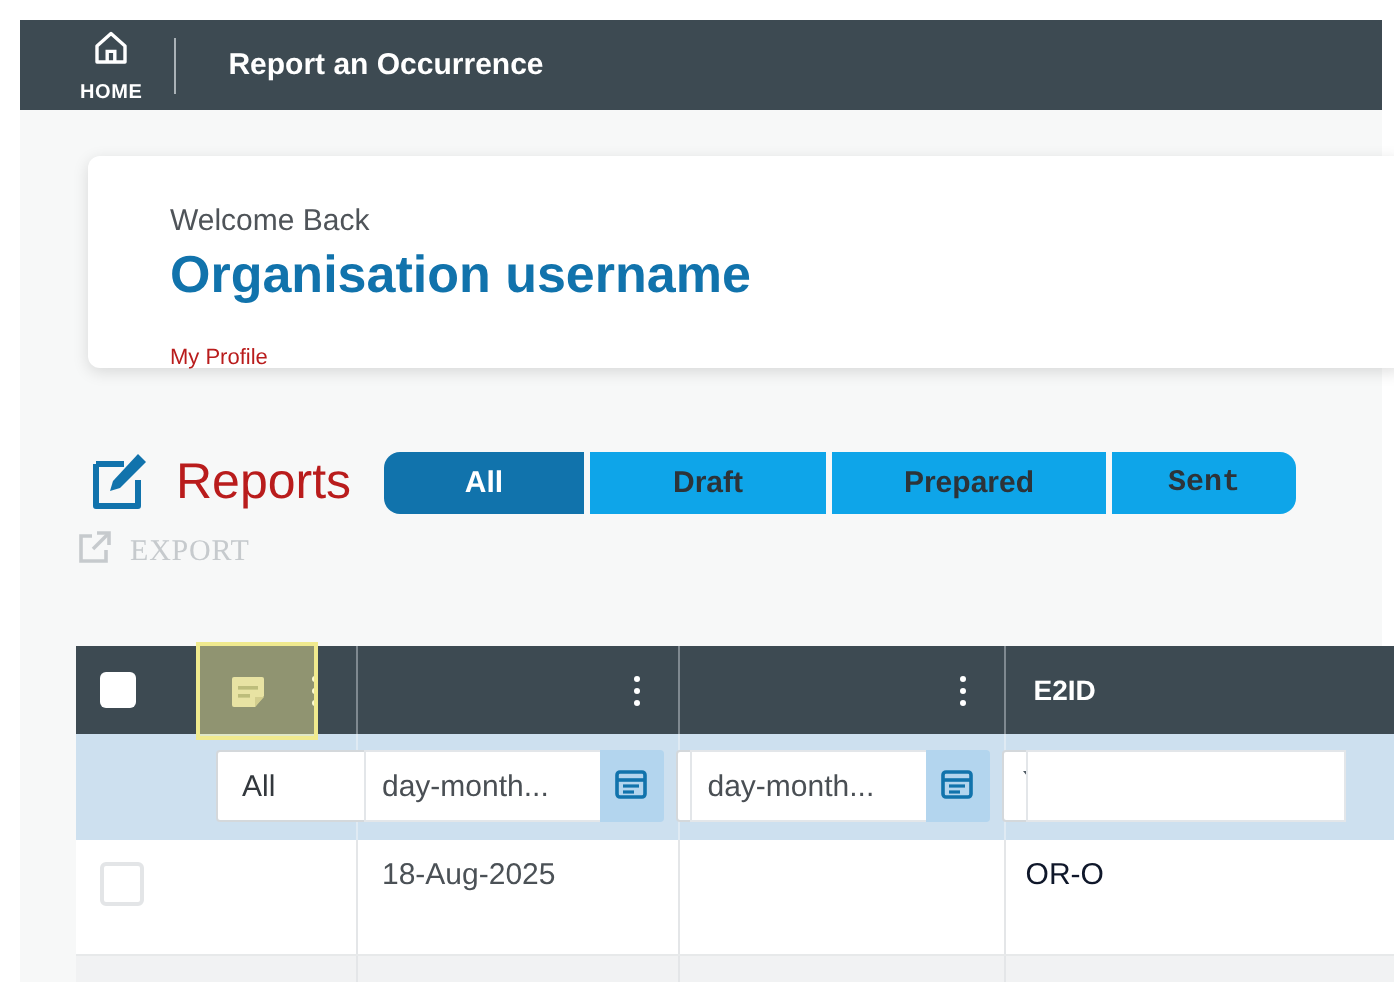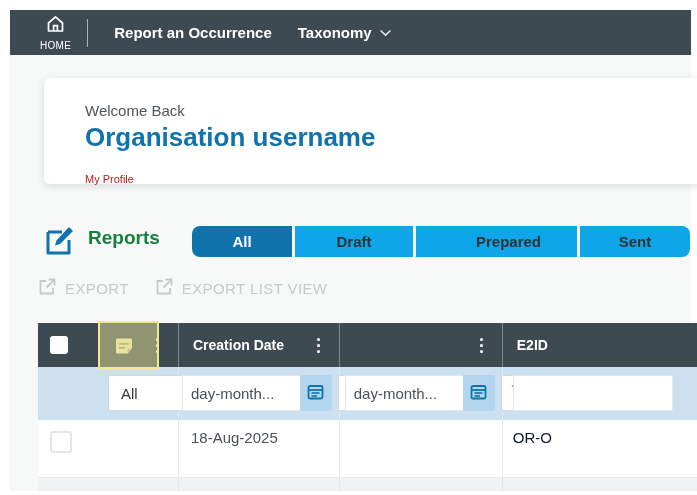--- a/index.html
+++ b/index.html
@@ -6,46 +6,46 @@
   .frame{
     position:relative;width:697px;height:495px;background:#ffffff;overflow:hidden;
     font-family:"Liberation Sans",sans-serif;-webkit-font-smoothing:antialiased;
   }
   .page{position:absolute;left:10px;top:10px;width:681px;height:481px;background:#f7f8f8;}
 
   
   .topbar{position:absolute;left:0;top:0;width:100%;height:45px;background:#3d4a52;
     display:flex;align-items:center;}
   .home-block{display:flex;flex-direction:column;align-items:center;margin-left:30px;cursor:pointer;}
-  .home-label{color:#ffffff;font-size:10px;font-weight:normal;letter-spacing:.3px;margin-top:3px;}
+  .home-label{color:#ffffff;font-size:10px;font-weight:bold;letter-spacing:.3px;margin-top:3px;}
   .nav-divider{width:1px;height:28px;background:#aab2b7;margin:0 0 0 16px;}
   .nav-item{color:#ffffff;font-size:15px;font-weight:bold;margin-left:26px;display:flex;align-items:center;cursor:pointer;}
   .nav-item .chev{margin-left:7px;display:flex;}
 
   
   .card{position:absolute;left:34px;top:68px;right:-12px;height:106px;background:#ffffff;
     border-radius:6px;box-shadow:0 2px 8px rgba(0,0,0,.13);}
   .card-inner{padding:24px 0 0 41px;}
   .greeting{font-size:15px;color:#4f5459;}
   .username{font-size:26px;font-weight:bold;color:#1173ac;margin-top:3px;}
   .profile-link{font-size:11px;color:#b91c1c;margin-top:20px;cursor:pointer;display:inline-block;}
 
   
   .reports-icon{position:absolute;left:34px;top:214px;width:32px;height:34px;}
-  .reports-title{position:absolute;left:78px;top:217px;font-size:19px;font-weight:bold;color:#15803d;}
+  .reports-title{position:absolute;left:78px;top:217px;font-size:25px;font-weight:normal;color:#b91c1c;}
   .tabs{position:absolute;left:182px;top:216px;height:31px;display:flex;gap:3px;}
   .tab{height:31px;display:flex;align-items:center;justify-content:center;
     background:#0ea5e9;color:#2d3338;font-size:15px;font-weight:bold;cursor:pointer;}
   .tab.t0{width:100px;border-radius:8px 0 0 8px;background:#1173ac;color:#ffffff;}
   .tab.t1{width:118px;}
-  .tab.t2{width:137px;padding-left:24px;}
-  .tab.t3{width:110px;border-radius:0 8px 8px 0;}
-
-  
-  .export-row{position:absolute;left:28px;top:267px;display:flex;align-items:flex-start;gap:10px;}
+  .tab.t2{width:137px;}
+  .tab.t3{width:92px;border-radius:0 8px 8px 0;font-family:Liberation Mono, monospace;}
+
+  
+  .export-row{position:absolute;left:28px;top:254px;display:flex;align-items:flex-start;gap:10px;font-family:Liberation Serif, serif;}
   .export-btn{display:flex;align-items:center;gap:8px;color:#c6cacd;font-size:15px;
     letter-spacing:.4px;margin-right:16px;cursor:default;}
 
   
   .tbl{position:absolute;left:28px;top:313px;right:-40px;}
   .hrow{display:flex;height:44px;background:#3d4a52;position:relative;}
   .hcell{display:flex;align-items:center;position:relative;border-right:1px solid #7f8990;}
   .hcell:last-child{border-right:none;}
   .c0{width:184px;}.c1{width:210px;}.c2{width:213px;}.c3{width:300px;}
   .hlabel{color:#ffffff;font-size:14px;font-weight:bold;padding-left:14px;}
@@ -99,28 +99,20 @@
             <path d="M3.5 9 L10.5 2.8 L17.5 9 V17 H3.5 Z" fill="none" stroke="#ffffff" stroke-width="1.7" stroke-linejoin="round"></path>
             <path d="M8.6 17 V11.7 H12.4 V17" fill="none" stroke="#ffffff" stroke-width="1.7"></path>
           </svg>
         </span>
         <span class="home-label">HOME</span>
       </div>
       <div class="nav-divider"></div>
       <div class="nav-item">
         <span>Report an Occurrence</span>
       </div>
-      <div class="nav-item">
-        <span>Taxonomy</span>
-        <span class="chev">
-          <svg width="13" height="8" viewBox="0 0 13 8">
-              <polyline points="1.5,1.5 6.5,6.2 11.5,1.5" fill="none" stroke="#dfe3e6" stroke-width="1.6"></polyline>
-            </svg>
-        </span>
-      </div>
     </div>
 
     <div class="card">
       <div class="card-inner">
         <div class="greeting">Welcome Back</div>
         <div class="username">Organisation username</div>
         <a class="profile-link">My Profile</a>
       </div>
     </div>
 
@@ -149,30 +141,20 @@
     <div class="export-row">
       <div class="export-btn">
         <span>
           <svg width="19" height="19" viewBox="0 0 19 19">
             <path d="M8 4 H2.5 V16.5 H15 V11" fill="none" stroke="#c6cacd" stroke-width="1.8"></path>
             <path d="M8.5 10.5 L16 3" fill="none" stroke="#c6cacd" stroke-width="1.8"></path>
             <path d="M10.5 2.5 H16.5 V8.5" fill="none" stroke="#c6cacd" stroke-width="1.8"></path>
           </svg>
         </span>
         <span>EXPORT</span>
-      </div>
-      <div class="export-btn">
-        <span>
-          <svg width="19" height="19" viewBox="0 0 19 19">
-            <path d="M8 4 H2.5 V16.5 H15 V11" fill="none" stroke="#c6cacd" stroke-width="1.8"></path>
-            <path d="M8.5 10.5 L16 3" fill="none" stroke="#c6cacd" stroke-width="1.8"></path>
-            <path d="M10.5 2.5 H16.5 V8.5" fill="none" stroke="#c6cacd" stroke-width="1.8"></path>
-          </svg>
-        </span>
-        <span>EXPORT LIST VIEW</span>
       </div>
     </div>
 
     <div class="tbl">
 
       <div class="hrow">
         <div class="hcell c0">
           <div class="hcheckbox"></div>
           <span class="note-btn">
             <svg width="22" height="22" viewBox="0 0 22 22">
@@ -183,21 +165,20 @@
             </svg>
           </span>
           <div class="kebab">
               <i></i>
               <i></i>
               <i></i>
             </div>
           <div class="highlight-box"></div>
         </div>
         <div class="hcell c1">
-          <span class="hlabel">Creation Date</span>
           <div class="kebab">
               <i></i>
               <i></i>
               <i></i>
             </div>
         </div>
         <div class="hcell c2">
           <div class="kebab">
               <i></i>
               <i></i>

